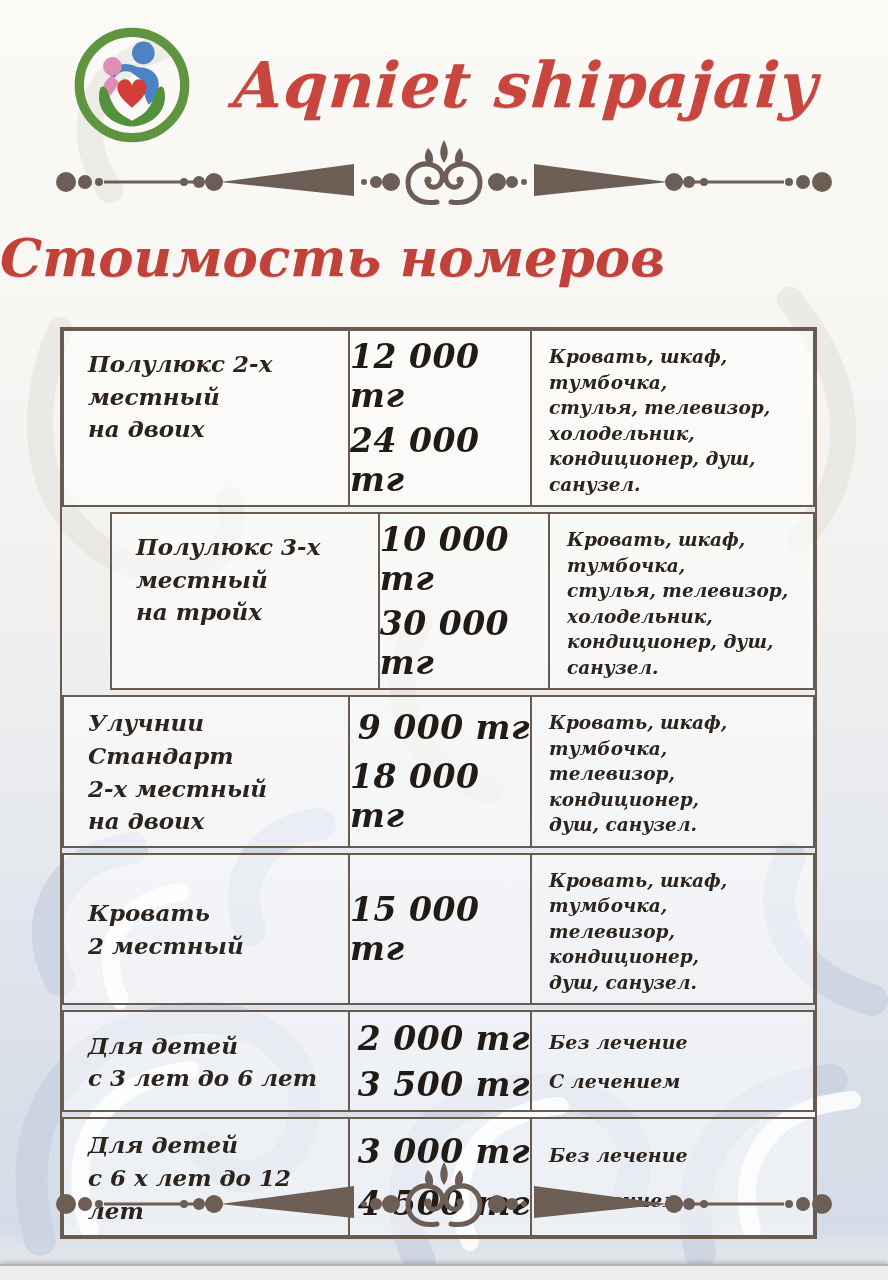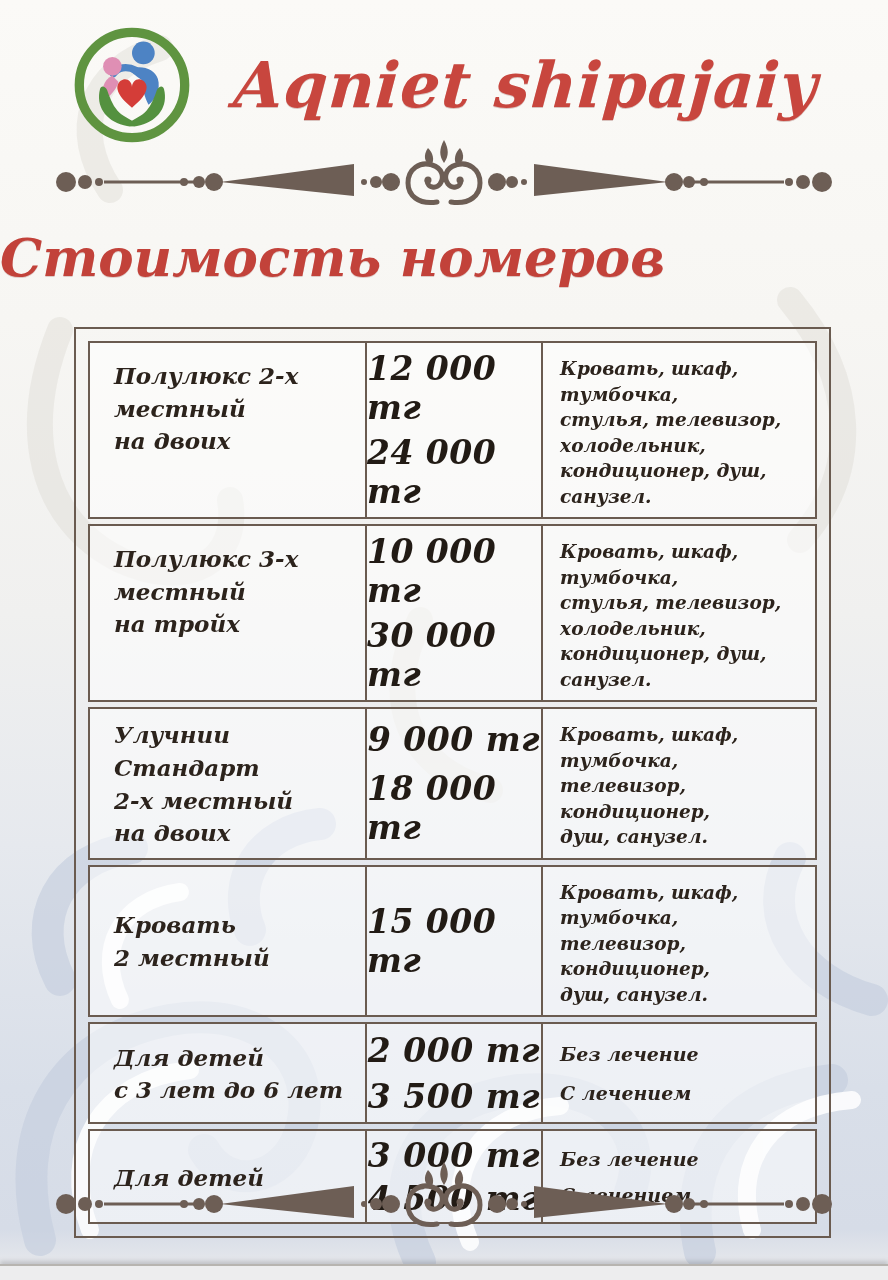--- a/index.html
+++ b/index.html
@@ -25,37 +25,37 @@
   .divider.top { top:138px; }
   .divider.bottom { top:1160px; }
 
   .page-title {
     position:absolute; top:226px; left:0; width:100%; text-align:left;
     font-size:53px; font-weight:bold; font-style:italic; color:#c2423a;
     text-shadow:0 1px 0 rgba(120,30,25,.2); z-index:2;
   }
 
   .price-table {
-    position:absolute; left:74px; top:327px; width:757px; z-index:2;
-    border:2px solid #6a5b50; padding:12px;
+    position:absolute; left:60px; top:327px; width:757px; z-index:2;
+    border:2px solid #6a5b50; padding:0;
     display:flex; flex-direction:column; gap:5px;
   }
   .row { display:flex; border:2px solid #6a5b50; background:rgba(255,255,255,.55); }
-  .r1{min-height:136px;} .r2{min-height:140px;} .r3{min-height:138px;}
+  .r1{min-height:136px;} .r2{min-height:140px;margin-left:48px;} .r3{min-height:138px;}
   .r4{min-height:135px;} .r5{min-height:102px;} .r6{min-height:95px;}
 
   .cell { display:flex; flex-direction:column; color:#2c231c; font-style:italic; font-weight:bold; }
   .name {
     width:38.2%; border-right:2px solid #6a5b50; padding:10px 8px 8px 24px;
     justify-content:center; font-size:23px; line-height:1.42;
   }
   .name.top { justify-content:flex-start; padding-top:17px; }
   .name span { display:block; }
   .price {
-    width:24.3%; border-right:2px solid #6a5b50; align-items:center;
+    width:24.3%; border-right:2px solid #6a5b50; align-items:flex-end;
     justify-content:space-evenly; font-size:33px; color:#221b15; letter-spacing:.5px;
   }
   .price.single { justify-content:center; }
   .price span { display:block; }
   .feat {
     width:37.5%; padding:13px 6px 8px 17px; justify-content:flex-start;
     font-size:18.5px; line-height:1.38;
   }
   .feat.spread { justify-content:space-evenly; padding-top:4px; padding-bottom:4px; font-size:19px; }
   .feat span { display:block; }
@@ -230,20 +230,21 @@
       </div>
       <div class="cell feat spread">
         <span>Без лечение</span>
         <span>С лечением</span>
       </div>
     </div>
 
     <div class="row r6">
       <div class="cell name">
         <span>Для детей</span>
+        <span>с 6 х лет до 12 лет</span>
       </div>
       <div class="cell price">
         <span>3 000 тг</span>
         <span>4 500 тг</span>
       </div>
       <div class="cell feat spread">
         <span>Без лечение</span>
         <span>С лечением</span>
       </div>
     </div>

